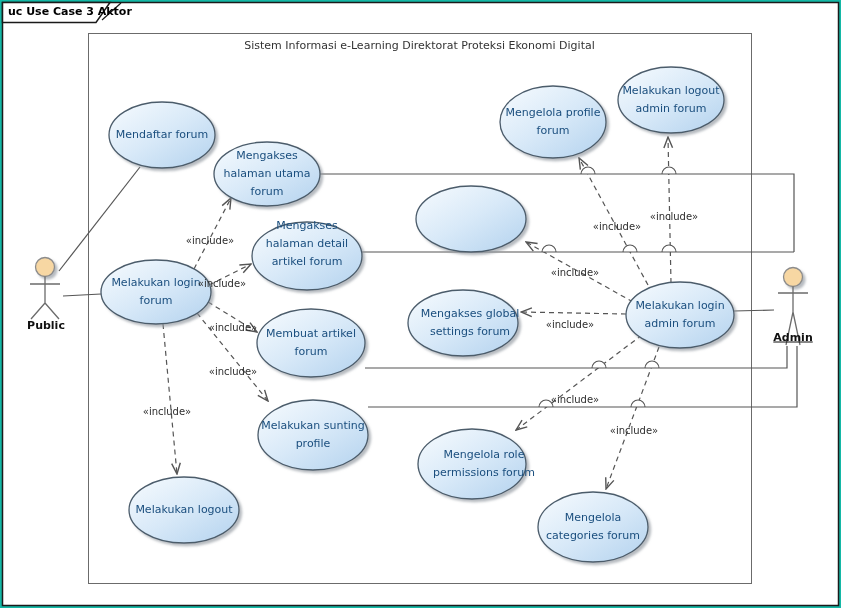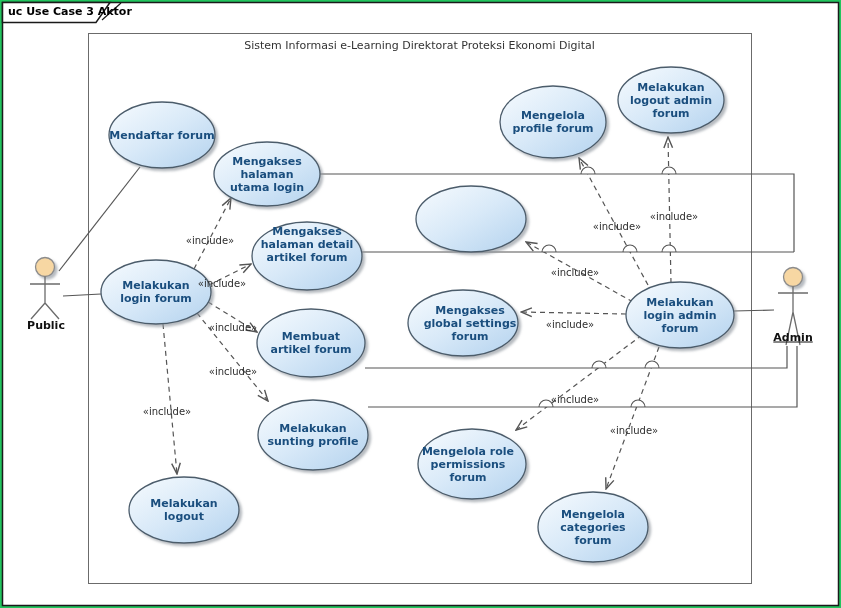--- a/index.html
+++ b/index.html
@@ -1,22 +1,22 @@
 <!DOCTYPE html>
 <html><head>
 <meta charset="utf-8">
 <style>
   html,body{margin:0;padding:0;background:#fff;}
   .stage{
-    position:relative;width:841px;height:608px;background:#22c55e;overflow:hidden;
+    position:relative;width:841px;height:608px;background:#14b8a6;overflow:hidden;
     font-family:"DejaVu Sans","Liberation Sans",sans-serif;
   }
   .stage svg{position:absolute;left:0;top:0;}
   .lbl{position:absolute;transform:translate(-50%,-50%);text-align:center;
-       color:#1a4e7e;font-size:11px;font-weight:bold;line-height:13px;pointer-events:none;}
+       color:#1a4e7e;font-size:11px;font-weight:normal;line-height:18px;pointer-events:none;}
   .inc{position:absolute;transform:translate(-50%,-50%);color:#2d2d2d;
        font-size:10px;font-weight:normal;white-space:nowrap;pointer-events:none;}
   .actor-name{position:absolute;transform:translate(-50%,-50%);color:#111;
        font-size:11px;font-weight:bold;white-space:nowrap;}
   .sys-title{position:absolute;left:88px;top:39px;width:663px;text-align:center;
        color:#333;font-size:11px;}
   .tab-label{position:absolute;left:8px;top:5px;color:#000;font-size:11px;font-weight:bold;white-space:nowrap;}
 </style>
 </head>
 <body>
@@ -106,31 +106,31 @@
       <ellipse cx="680" cy="315" rx="54" ry="33"></ellipse>
       <ellipse cx="472" cy="464" rx="54" ry="35"></ellipse>
       <ellipse cx="593" cy="527" rx="55" ry="35"></ellipse>
     </g>
   </svg>
 
   <div class="tab-label">uc Use Case 3 Aktor</div>
   <div class="sys-title">Sistem Informasi e-Learning Direktorat Proteksi Ekonomi Digital</div>
 
   <div class="lbl" style="left:162px;top:135px;width:106px;">Mendaftar forum</div>
-  <div class="lbl" style="left:267px;top:174px;width:96px;">Mengakses halaman utama login</div>
+  <div class="lbl" style="left:267px;top:174px;width:96px;">Mengakses halaman utama forum</div>
   <div class="lbl" style="left:307px;top:244px;width:98px;">Mengakses halaman detail artikel forum</div>
   <div class="lbl" style="left:156px;top:292px;width:100px;">Melakukan login forum</div>
   <div class="lbl" style="left:311px;top:343px;width:98px;">Membuat artikel forum</div>
   <div class="lbl" style="left:313px;top:435px;width:106px;">Melakukan sunting profile</div>
   <div class="lbl" style="left:184px;top:510px;width:108px;">Melakukan logout</div>
   <div class="lbl" style="left:553px;top:122px;width:96px;">Mengelola profile forum</div>
   <div class="lbl" style="left:671px;top:100px;width:100px;">Melakukan logout admin forum</div>
   <div class="lbl" style="left:463px;top:323px;width:104px;margin-left:7px;">Mengakses global settings forum</div>
   <div class="lbl" style="left:680px;top:315px;width:100px;">Melakukan login admin forum</div>
-  <div class="lbl" style="left:464px;top:464px;width:104px;padding-left:8px;">Mengelola role permissions forum</div>
+  <div class="lbl" style="left:480px;top:464px;width:104px;padding-left:8px;">Mengelola role permissions forum</div>
   <div class="lbl" style="left:593px;top:527px;width:100px;">Mengelola categories forum</div>
 
   <div class="inc" style="left:210px;top:240px;">«include»</div>
   <div class="inc" style="left:222px;top:283px;">«include»</div>
   <div class="inc" style="left:233px;top:327px;">«include»</div>
   <div class="inc" style="left:233px;top:371px;">«include»</div>
   <div class="inc" style="left:167px;top:411px;">«include»</div>
   <div class="inc" style="left:617px;top:226px;">«include»</div>
   <div class="inc" style="left:674px;top:216px;">«include»</div>
   <div class="inc" style="left:575px;top:272px;">«include»</div>

